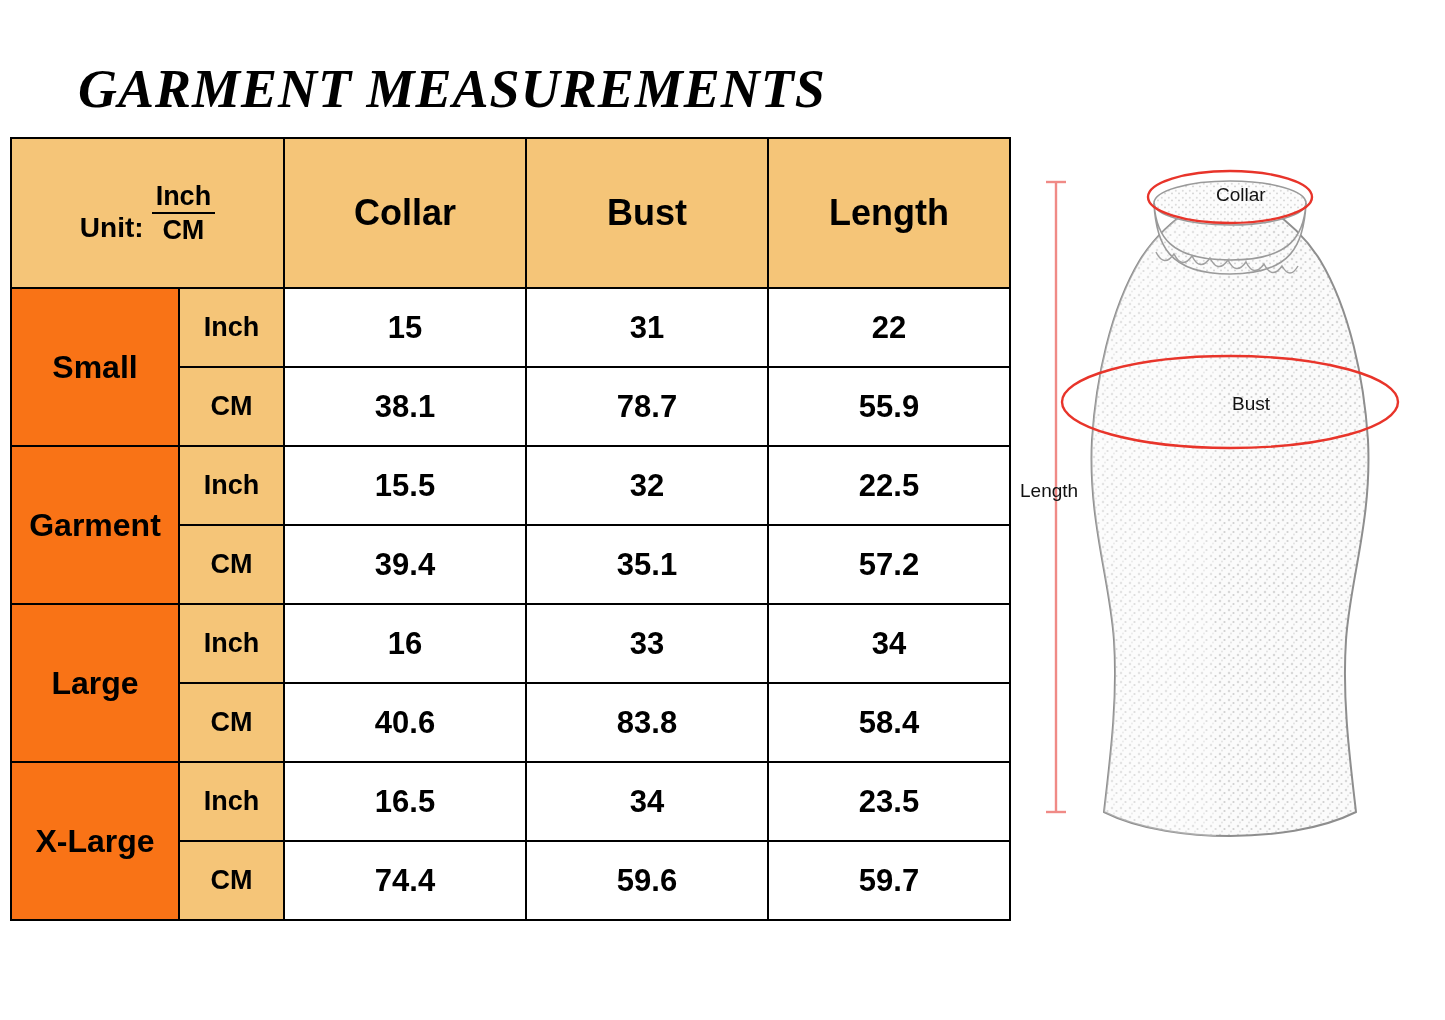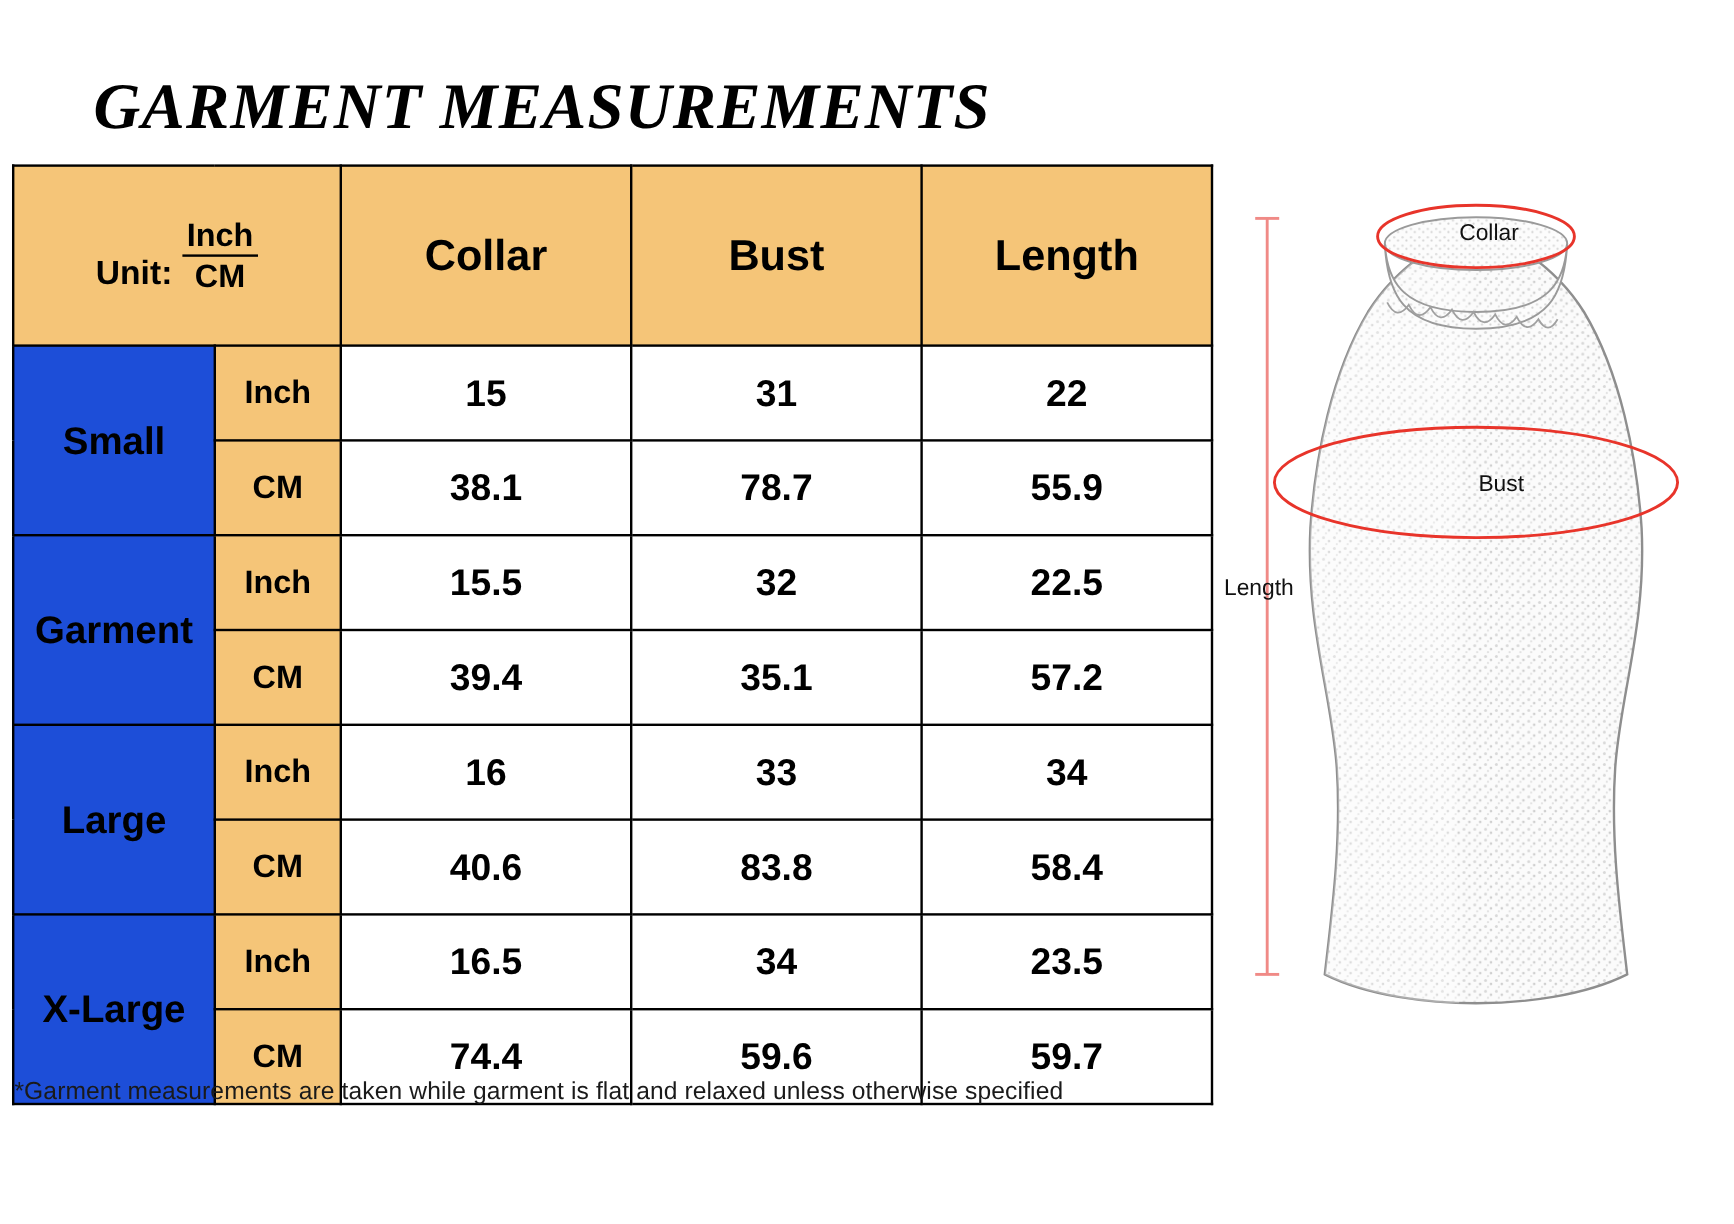--- a/index.html
+++ b/index.html
@@ -88,21 +88,21 @@
     padding: 0 4px 2px 4px;
     border-bottom: 2px solid #000;
   }
   .frac .den {
     font-size: 27px;
     font-weight: 700;
     padding: 2px 4px 0 4px;
   }
 
   .size-cell {
-    background: #1d4ed8;
+    background: #f97316;
     font-weight: 700;
     font-size: 32px;
   }
   .unitrow-cell {
     background: #f5c578;
     font-weight: 700;
     font-size: 27px;
   }
   .val-cell {
     background: #ffffff;
@@ -230,21 +230,20 @@
         <tr>
           <td class="unitrow-cell">CM</td>
           <td class="val-cell">74.4</td>
           <td class="val-cell">59.6</td>
           <td class="val-cell">59.7</td>
         </tr>
       </tbody>
     </table>
   </div>
 
-  <div class="footnote">*Garment measurements are taken while garment is flat and relaxed unless otherwise specified</div>
 
   <div class="illu">
     <svg width="420" height="740" viewBox="0 0 420 740">
       <defs>
         <pattern id="sequins" width="9" height="9" patternUnits="userSpaceOnUse">
           <rect width="9" height="9" fill="#fbfbfb"></rect>
           <circle cx="2" cy="2" r="1.25" fill="#d8d8d8"></circle>
           <circle cx="6.5" cy="5" r="1.1" fill="#cfcfcf"></circle>
           <circle cx="4" cy="7.5" r="0.9" fill="#e0e0e0"></circle>
         </pattern>

